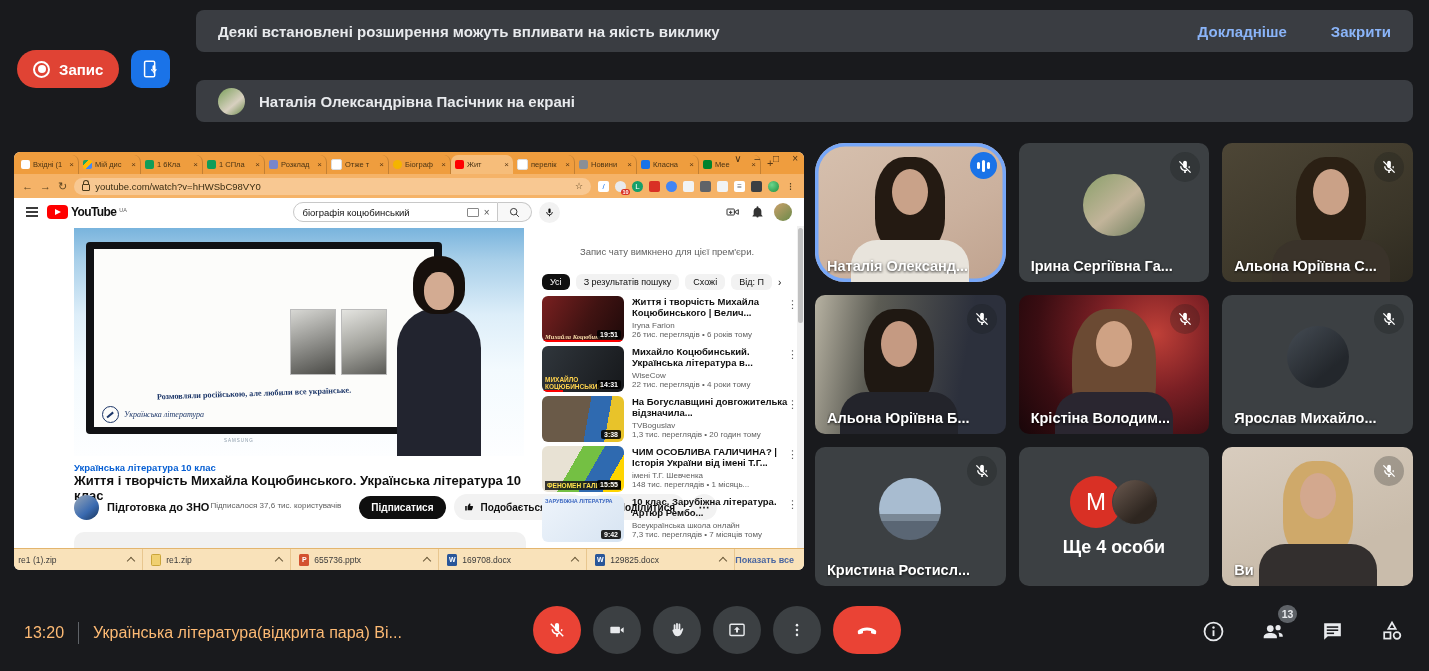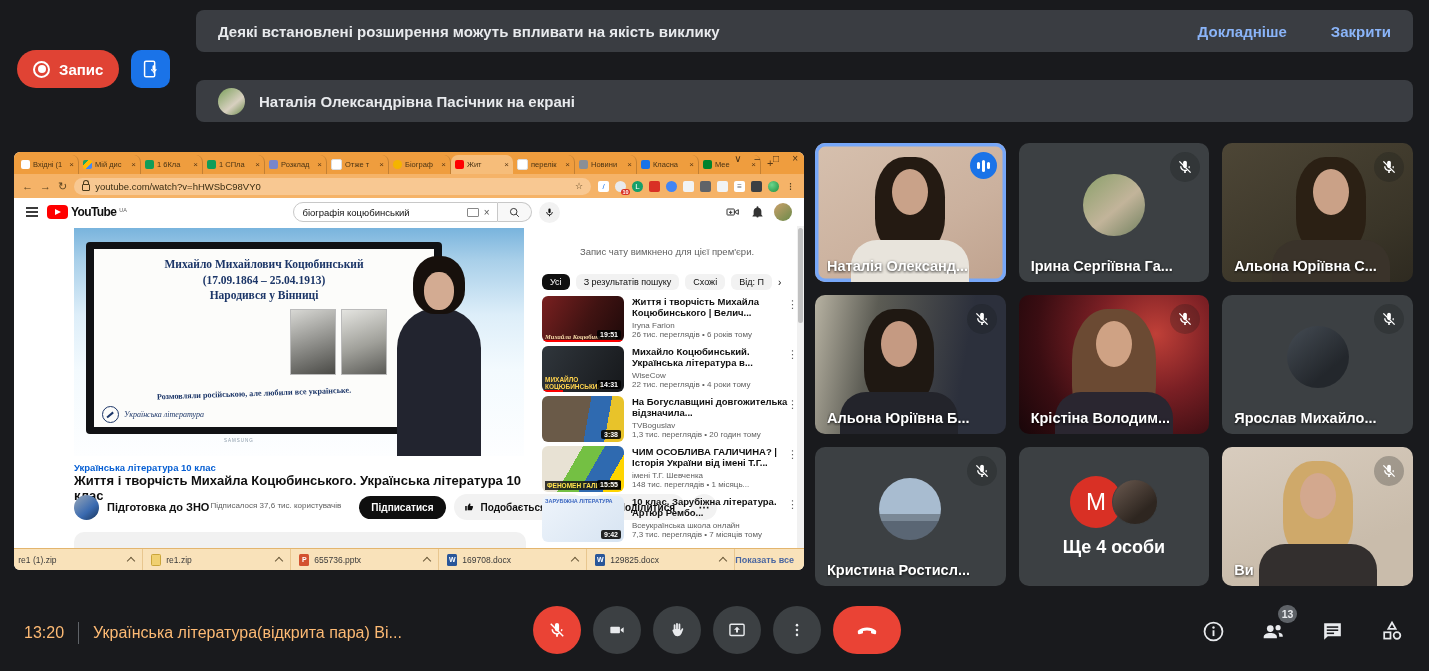--- a/index.html
+++ b/index.html
@@ -160,21 +160,21 @@
   .fico.ppt{background:#d35230;}
   .fico.doc{background:#2a5699;}
   .dlname{font-size:8.5px;color:#3a3a3a;white-space:nowrap;overflow:hidden;flex:1;}
   .chev-up{width:5px;height:5px;border-left:1.4px solid #6a5a3a;border-top:1.4px solid #6a5a3a;transform:rotate(45deg);margin-top:2px;flex:none;}
   .dl-right{margin-left:auto;display:flex;align-items:center;gap:14px;padding-right:10px;}
   .showall{font-size:9px;color:#4a66a0;font-weight:600;cursor:pointer;white-space:nowrap;}
 
   
   .tiles{position:absolute;left:815px;top:143px;width:598px;height:443px;display:grid;grid-template-columns:repeat(3,1fr);grid-auto-rows:139px;gap:13px;}
   .tile{position:relative;background:#3c4043;border-radius:10px;overflow:hidden;cursor:pointer;}
-  .tile.speaking{box-shadow:0 0 0 3.5px #77a7f8 inset;}
+  .tile.speaking{box-shadow:0 0 0 3.5px #77a7f8 inset;border-radius:30px;}
   .pname{position:absolute;left:12px;bottom:8px;font-size:14.5px;font-weight:600;color:#fff;text-shadow:0 1px 3px rgba(0,0,0,.9);white-space:nowrap;overflow:hidden;max-width:165px;}
   .mic-off{position:absolute;top:9px;right:9px;width:30px;height:30px;border-radius:50%;background:rgba(20,22,24,.25);display:flex;align-items:center;justify-content:center;}
   .speak{position:absolute;top:9px;right:9px;width:27px;height:27px;border-radius:50%;background:#1a73e8;display:flex;align-items:center;justify-content:center;gap:2px;}
   .speak i{width:3px;background:#fff;border-radius:2px;height:7px;}
   .speak i:nth-child(2){height:12px;}
   .tile:not(.muted) .mic-off{display:none;}
   .tile:not(.speaking) .speak{display:none;}
   .avatar-wrap{position:absolute;inset:0;display:flex;align-items:center;justify-content:center;padding-bottom:16px;}
   .ava{width:62px;height:62px;border-radius:50%;}
   .tile.overflow{display:flex;flex-direction:column;align-items:center;justify-content:center;gap:9px;}
@@ -427,26 +427,20 @@
           </svg>
       </span>
       <span class="yt-ava"></span>
     </div>
 
     <div class="yt-content">
 
       <div class="player">
         <div class="tv">
           <div class="slide">
-            <div class="sl-title">
-
-            <div>Михайло Михайлович Коцюбинський</div>
-                <div>(17.09.1864 – 25.04.1913)</div>
-                <div>Народився у Вінниці</div>
-              </div>
             <div class="portraits">
               <div class="portrait"></div>
               <div class="portrait p2"></div>
             </div>
             <div class="sl-quote">Розмовляли російською, але любили все українське.</div>
             <div class="sl-brand">
               <span class="ring"></span>
               <span>Українська література</span>
             </div>
           </div>

